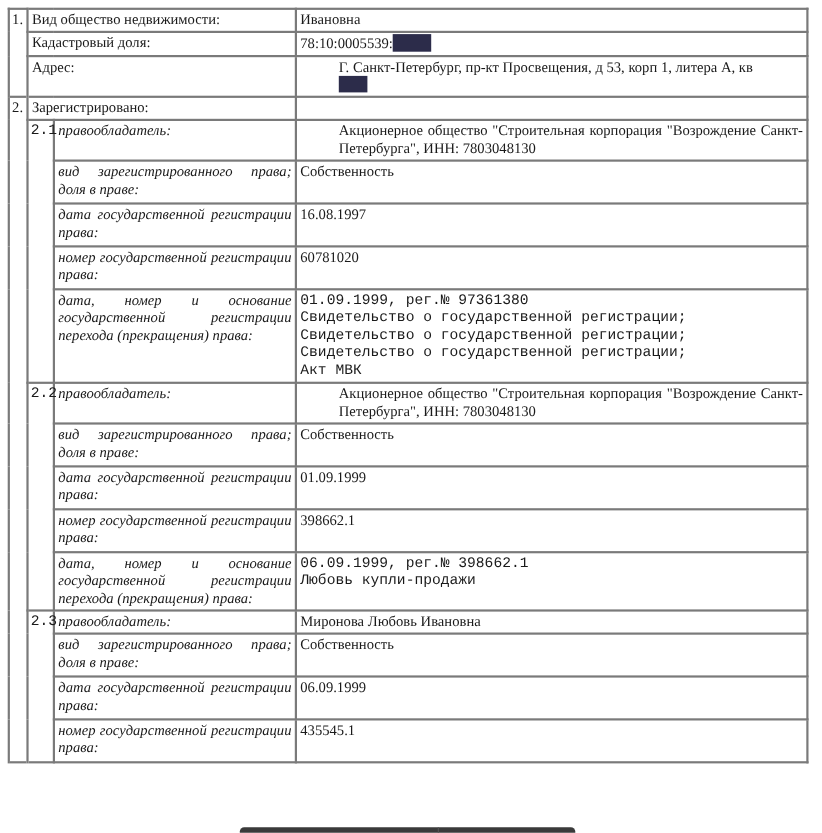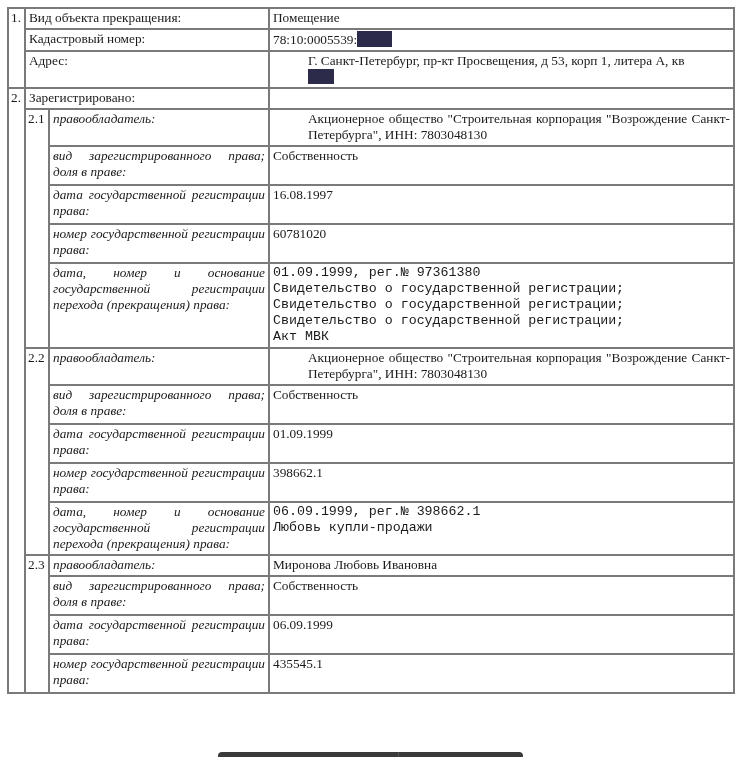--- a/index.html
+++ b/index.html
@@ -32,20 +32,21 @@
       line-height: 16px;
     }
     td.num {
       width: 11px;
       padding: 1px 2px 2px 2px !important;
       border-bottom: none !important;
     }
     td.sub {
       width: 17px;
       padding: 1px 2px 2px 2px !important;
+      font-family: Liberation Mono, monospace;
     }
     td.label { width: 210px; font-style: italic; }
     td.label.just {
       text-align: justify;
       text-align-last: left;
       margin-top: 11px;
     }
     td.value { }
     td.value.just {
       text-align: justify;
@@ -84,25 +85,25 @@
   <colgroup>
     <col style="width:17px">
     <col style="width:24px">
     <col style="width:220px">
     <col>
   </colgroup>
   <tbody>
 
     <tr>
       <td class="num" rowspan="3">1.</td>
-      <td colspan="2">Вид объекта прекращения:</td>
-      <td class="value">Помещение</td>
+      <td colspan="2">Вид общество недвижимости:</td>
+      <td class="value">Ивановна</td>
     </tr>
     <tr>
-      <td colspan="2">Кадастровый номер:</td>
+      <td colspan="2">Кадастровый доля:</td>
       <td class="value"><span>78:10:0005539:</span><span class="redact r1"></span></td>
     </tr>
     <tr>
       <td colspan="2">Адрес:</td>
       <td class="value just"><span>Г. Санкт-Петербург, пр-кт Просвещения, д 53, корп 1, литера А, кв</span><br><span class="redact r2"></span></td>
     </tr>
 
     <tr>
       <td class="num" rowspan="15">2.</td>
       <td colspan="2">Зарегистрировано:</td>

